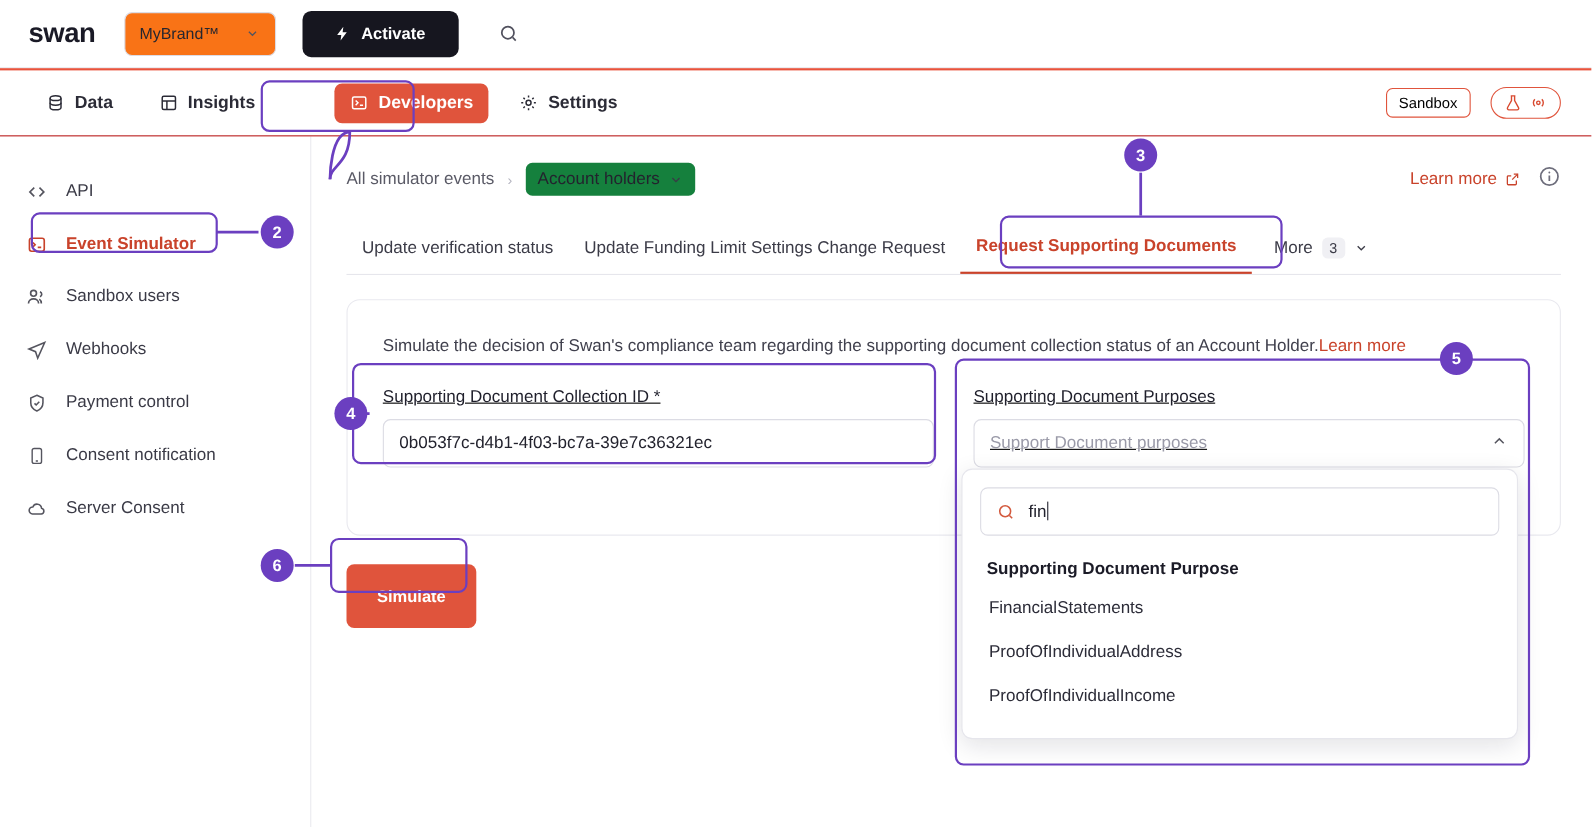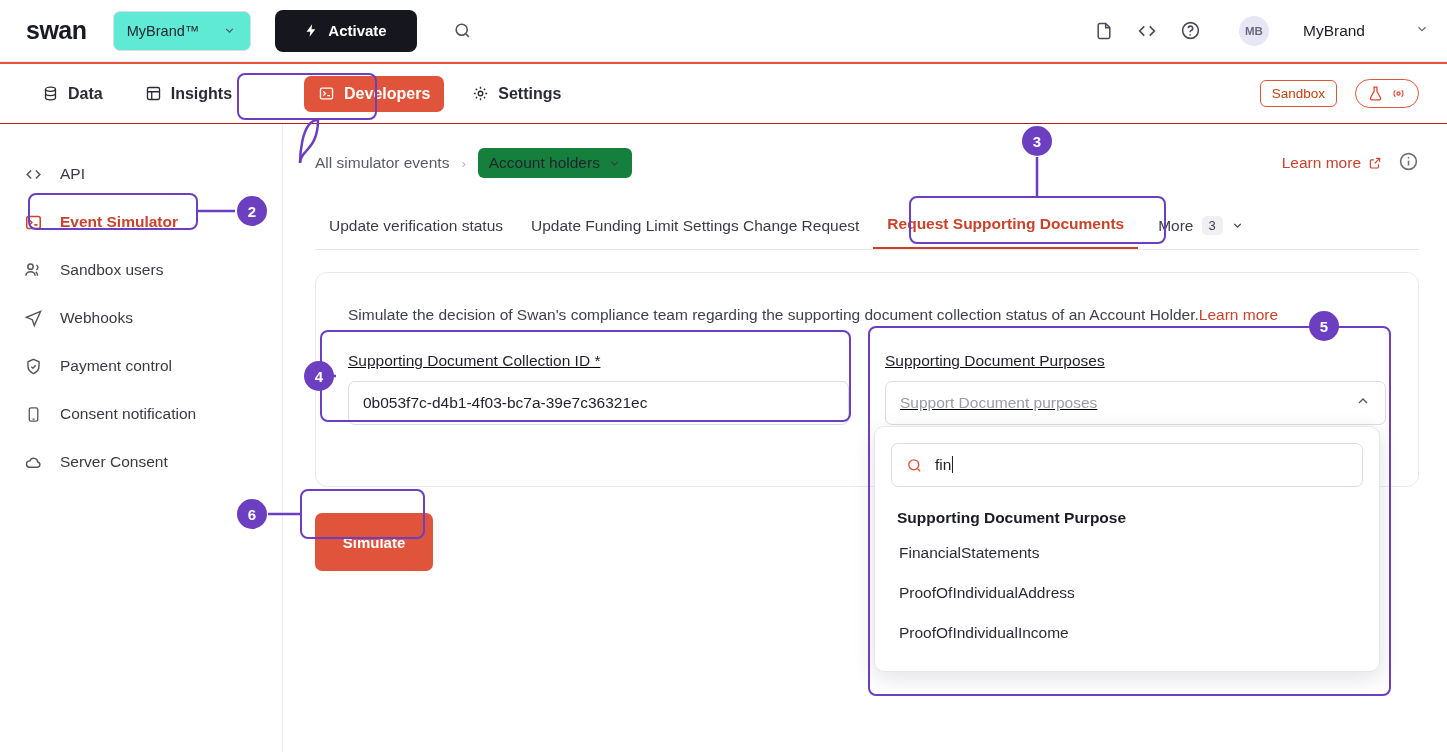--- a/index.html
+++ b/index.html
@@ -37,21 +37,21 @@
   .brand-select {
     display: flex;
     align-items: center;
     justify-content: center;
     gap: 24px;
     width: 138px; height: 40px;
     border: 1px solid #dcdce4;
     border-radius: 7px;
     font-size: 14.5px;
     color: #26262f;
-    background: #5eead4;
+    background: #f97316;
     cursor: pointer;
   }
   .activate-btn {
     display: flex;
     align-items: center;
     justify-content: center;
     gap: 9px;
     margin-left: 24px;
     width: 142px; height: 42px;
     background: #16161f;
@@ -103,21 +103,21 @@
     margin-right: 14px;
   }
   .nav-item.active {
     background: #e0543c;
     color: #fff;
     margin-left: 44px;
   }
   .nav-right { margin-left: auto; display: flex; align-items: center; gap: 18px; }
   .sandbox-chip {
     border: 1px solid #e0543c;
-    color: #c2410c;
+    color: #000000;
     font-size: 13.5px;
     padding: 5px 11px;
     border-radius: 6px;
     cursor: pointer;
   }
   .mode-toggle {
     display: flex; align-items: center; gap: 6px;
     border: 1px solid #e0543c;
     border-radius: 20px;
     padding: 5px 11px;
@@ -320,47 +320,20 @@
       <span>Activate</span>
     </div>
 
     <div class="search-icon-top">
       <svg width="19" height="19" viewBox="0 0 24 24" fill="none" stroke="#51515e" stroke-width="2">
           <circle cx="11" cy="11" r="7"></circle>
           <path d="M20 20l-3.5-3.5"></path>
         </svg>
     </div>
 
-    <div class="topbar-right">
-      <div class="top-icon">
-        <svg width="20" height="22" viewBox="0 0 24 24" fill="none" stroke="#4a4a57" stroke-width="1.8">
-            <path d="M14 3H7a2 2 0 0 0-2 2v14a2 2 0 0 0 2 2h10a2 2 0 0 0 2-2V8z"></path>
-            <path d="M14 3v5h5"></path>
-          </svg>
-      </div>
-      <div class="top-icon">
-        <svg width="22" height="22" viewBox="0 0 24 24" fill="none" stroke="#4a4a57" stroke-width="1.8">
-            <path d="M9 7l-5 5 5 5M15 7l5 5-5 5"></path>
-          </svg>
-      </div>
-      <div class="top-icon">
-        <svg width="21" height="21" viewBox="0 0 24 24" fill="none" stroke="#4a4a57" stroke-width="1.8">
-            <circle cx="12" cy="12" r="9"></circle>
-            <path d="M9.5 9.5a2.5 2.5 0 1 1 3.2 2.4c-.7.3-1.2.9-1.2 1.7v.4"></path>
-            <circle cx="11.5" cy="17" r="0.9" fill="#4a4a57" stroke="none"></circle>
-          </svg>
-      </div>
-      <div class="avatar">MB</div>
-      <div class="user-name">MyBrand</div>
-      <div class="user-caret">
-        <svg width="14" height="14" viewBox="0 0 24 24" fill="none" stroke="#6a6a78" stroke-width="2">
-            <path d="M6 9l6 6 6-6"></path>
-          </svg>
-      </div>
-    </div>
   </div>
 
   <div class="navbar">
     <div class="nav-item">
       <svg width="17" height="17" viewBox="0 0 24 24" fill="none" stroke="#2b2b36" stroke-width="1.9">
           <ellipse cx="12" cy="6" rx="7" ry="3"></ellipse>
           <path d="M5 6v12c0 1.7 3.1 3 7 3s7-1.3 7-3V6"></path>
           <path d="M5 12c0 1.7 3.1 3 7 3s7-1.3 7-3"></path>
         </svg>
       <span>Data</span>

